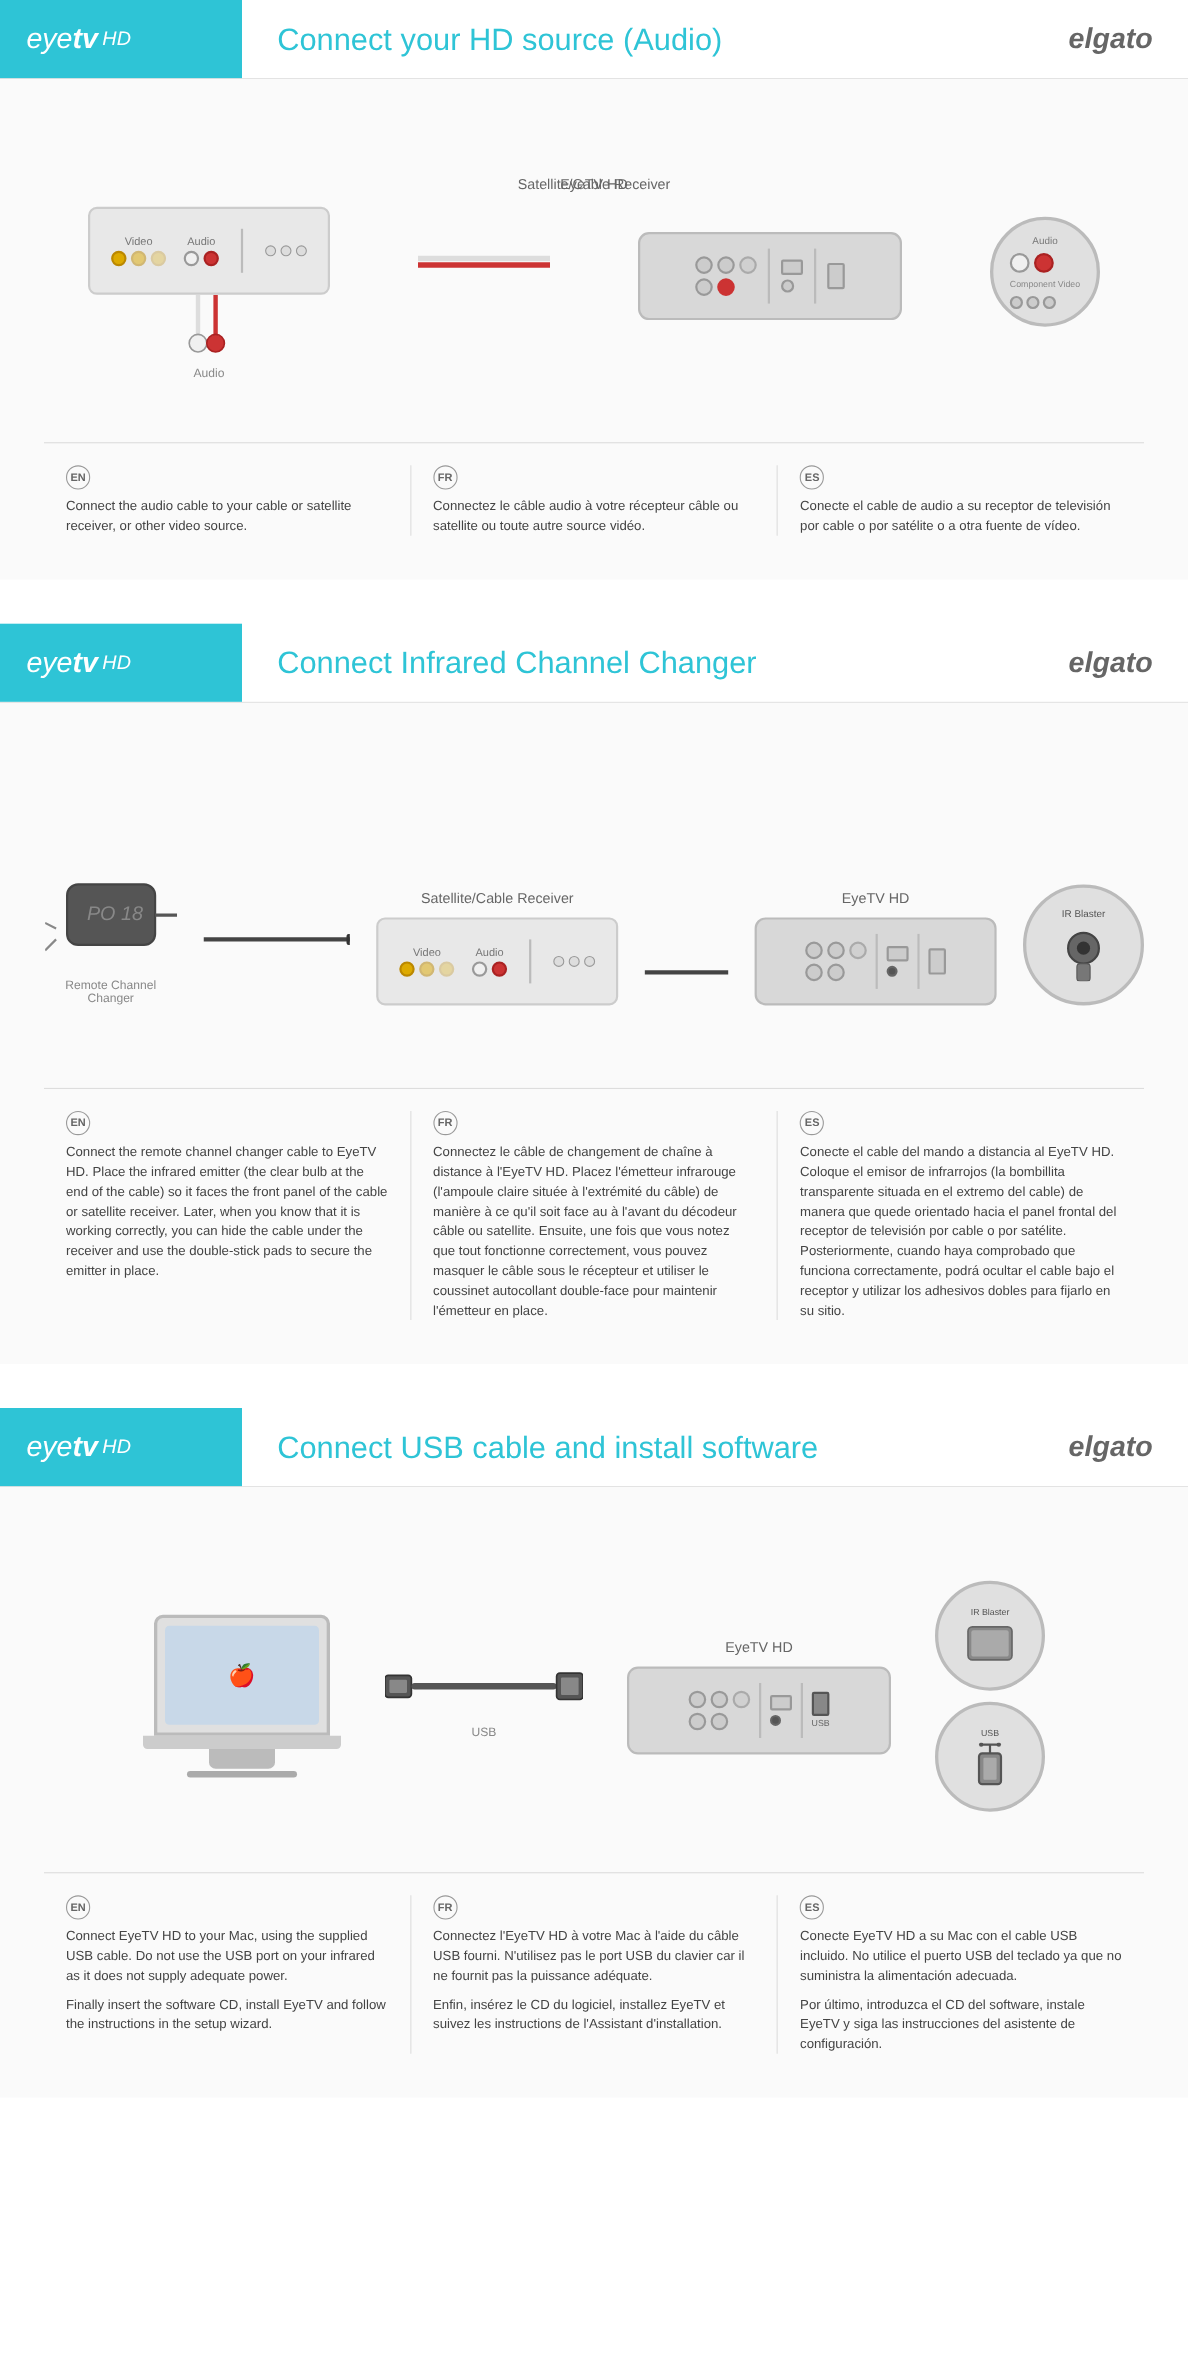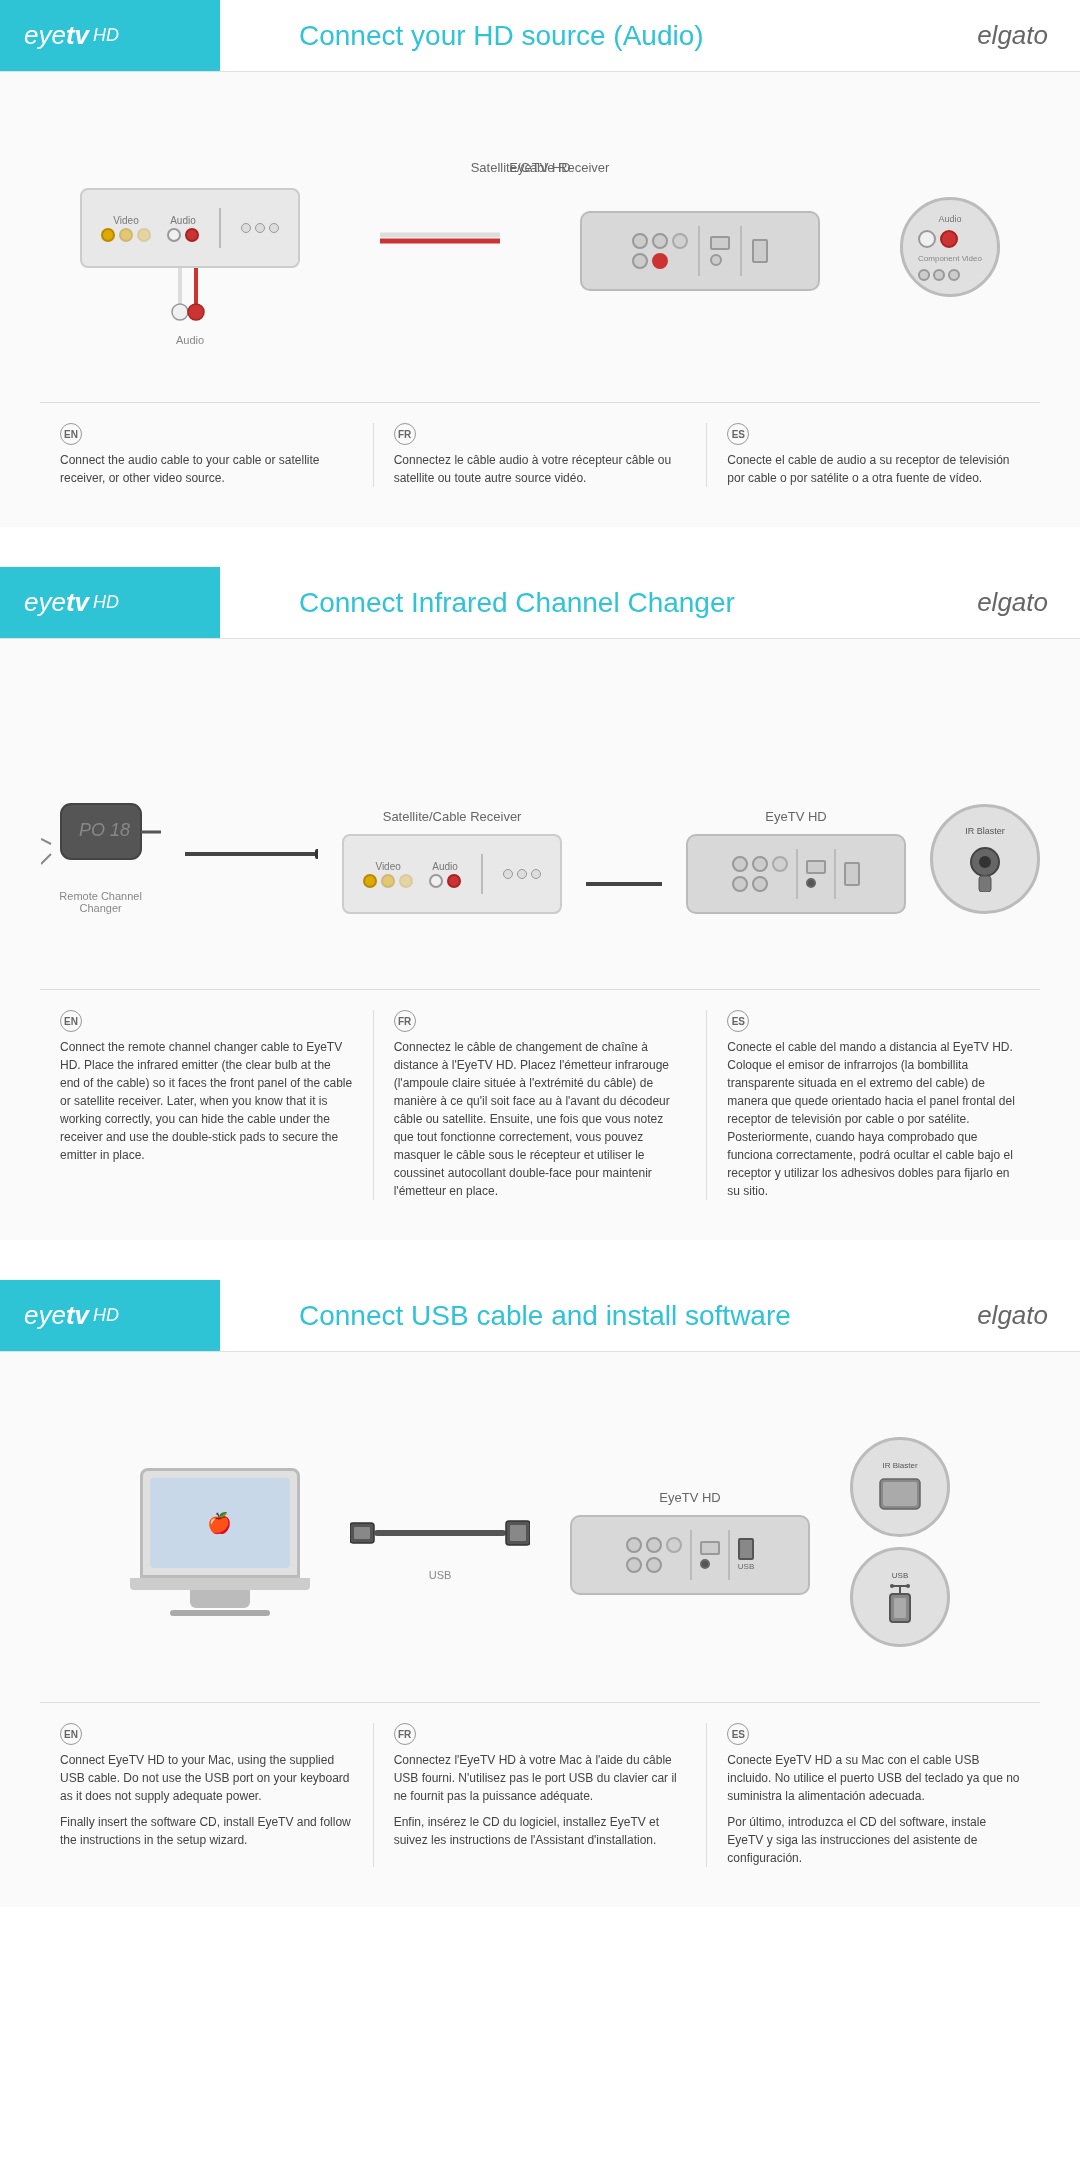--- a/index.html
+++ b/index.html
@@ -10,21 +10,20 @@
       color: #333;
     }
 
     
     .section-header {
       display: flex;
       align-items: center;
       height: 72px;
       background: #ffffff;
       border-bottom: 1px solid #e0e0e0;
-      gap: 47px;
     }
     .section-header-left {
       background: #2ec4d6;
       height: 100%;
       display: flex;
       align-items: center;
       padding: 0 24px;
       min-width: 220px;
     }
     .brand-eye {
@@ -49,21 +48,21 @@
     .section-header-title {
       flex: 1;
       font-size: 28px;
       color: #2ec4d6;
       font-weight: 300;
       padding-left: 32px;
     }
     .section-header-brand {
       font-size: 26px;
       color: #666;
-      font-weight: 400;
+      font-weight: 700;
       padding-right: 32px;
       font-style: italic;
     }
 
     
     .section-body {
       padding: 40px 40px 30px 40px;
       background: #fafafa;
     }
 
@@ -605,21 +604,21 @@
               <circle cx="28" cy="2" r="2" fill="#555"></circle>
             </svg>
           </div>
         </div>
       </div>
     </div>
 
     <div class="descriptions">
       <div class="desc-col">
         <div class="desc-lang">EN</div>
-        <p style="margin-bottom:8px;">Connect EyeTV HD to your Mac, using the supplied USB cable. Do not use the USB port on your keyboard as it does not supply adequate power.</p>
+        <p style="margin-bottom:8px;">Connect EyeTV HD to your Mac, using the supplied USB cable. Do not use the USB port on your infrared as it does not supply adequate power.</p>
         <p>Finally insert the software CD, install EyeTV and follow the instructions in the setup wizard.</p>
       </div>
       <div class="desc-col">
         <div class="desc-lang">FR</div>
         <p style="margin-bottom:8px;">Connectez l'EyeTV HD à votre Mac à l'aide du câble USB fourni. N'utilisez pas le port USB du clavier car il ne fournit pas la puissance adéquate.</p>
         <p>Enfin, insérez le CD du logiciel, installez EyeTV et suivez les instructions de l'Assistant d'installation.</p>
       </div>
       <div class="desc-col">
         <div class="desc-lang">ES</div>
         <p style="margin-bottom:8px;">Conecte EyeTV HD a su Mac con el cable USB incluido. No utilice el puerto USB del teclado ya que no suministra la alimentación adecuada.</p>

